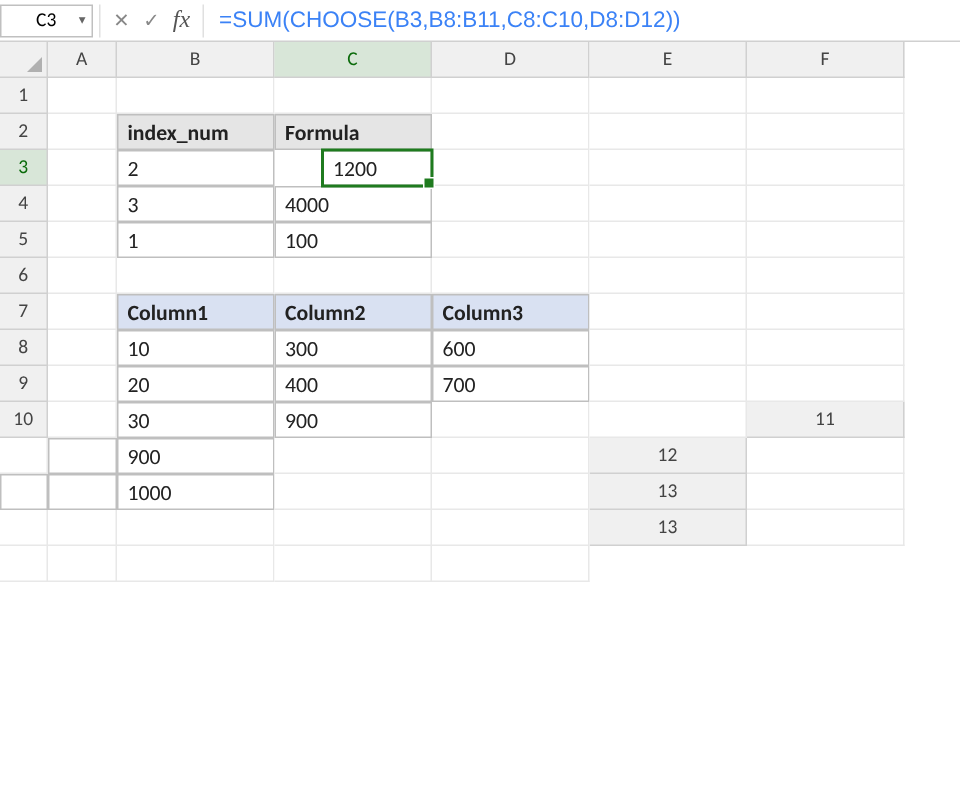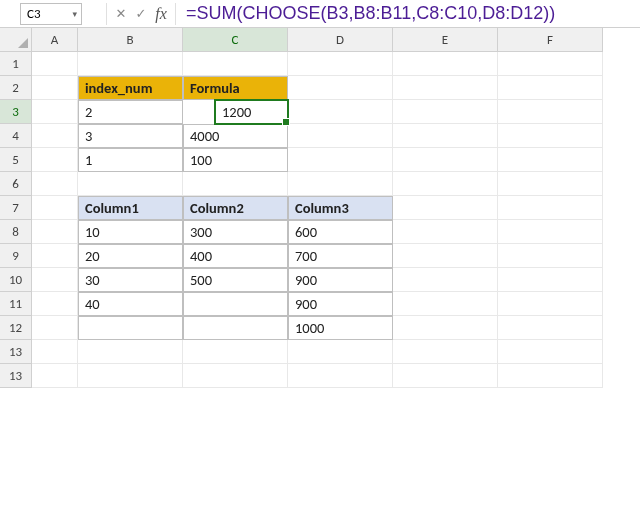--- a/index.html
+++ b/index.html
@@ -15,26 +15,26 @@
     .formula-bar {
       display: flex;
       align-items: center;
       height: 28px;
       border-bottom: 1px solid #d0d0d0;
       background: #fff;
     }
     .name-box {
       width: 62px;
       height: 22px;
-      margin: 0 20px;
+      margin: 0 0;
       border: 1px solid #c0c0c0;
       background: #fff;
       display: flex;
       align-items: center;
-      padding: 0 6px;
+      padding: 0 23px;
       font-size: 13px;
       position: relative;
     }
     .name-box-dd {
       position: absolute;
       right: 4px;
       font-size: 9px;
       color: #666;
     }
     .divider {
@@ -52,24 +52,24 @@
       color: #888;
       font-size: 13px;
     }
     .fb-btn.cancel { color: #888; }
     .fb-btn.confirm { color: #888; }
     .fb-btn.fx { font-style: italic; font-family: 'Times New Roman', serif; color: #555; font-size: 16px; }
     .formula-input {
       flex: 1;
       height: 22px;
       padding: 0 6px;
-      font-size: 18px;
+      font-size: 15px;
       border: none;
       outline: none;
-      color: #4c1d95;
+      color: #3b82f6;
     }
     .grid {
       display: grid;
       grid-template-columns: 32px 46px repeat(5, 105px);
       grid-auto-rows: 24px;
     }
     .corner {
       background: #f0f0f0;
       border-right: 1px solid #d0d0d0;
       border-bottom: 1px solid #d0d0d0;
@@ -108,21 +108,21 @@
       padding: 0 6px;
       display: flex;
       align-items: center;
       font-size: 14.5px;
       color: #222;
       position: relative;
       background: #fff;
     }
     
     .th-green {
-      background: #eab308;
+      background: #e5e5e5;
       font-weight: bold;
       border: 1px solid #bfbfbf;
     }
     .td-bordered {
       border: 1px solid #bfbfbf;
       background: #fff;
     }
     
     .th-blue {
       background: #d9e1f2;
@@ -236,27 +236,25 @@
       <div class="row-header">9</div>
       <div class="cell"></div>
       <div class="cell td-bordered">20</div>
       <div class="cell td-bordered">400</div>
       <div class="cell td-bordered">700</div>
       <div class="cell"></div>
       <div class="cell"></div>
       <div class="row-header">10</div>
       <div class="cell"></div>
       <div class="cell td-bordered">30</div>
-      <div class="cell td-bordered">500</div>
       <div class="cell td-bordered">900</div>
       <div class="cell"></div>
       <div class="cell"></div>
       <div class="row-header">11</div>
       <div class="cell"></div>
-      <div class="cell td-bordered">40</div>
       <div class="cell td-bordered"></div>
       <div class="cell td-bordered">900</div>
       <div class="cell"></div>
       <div class="cell"></div>
       <div class="row-header">12</div>
       <div class="cell"></div>
       <div class="cell td-bordered"></div>
       <div class="cell td-bordered"></div>
       <div class="cell td-bordered">1000</div>
       <div class="cell"></div>

